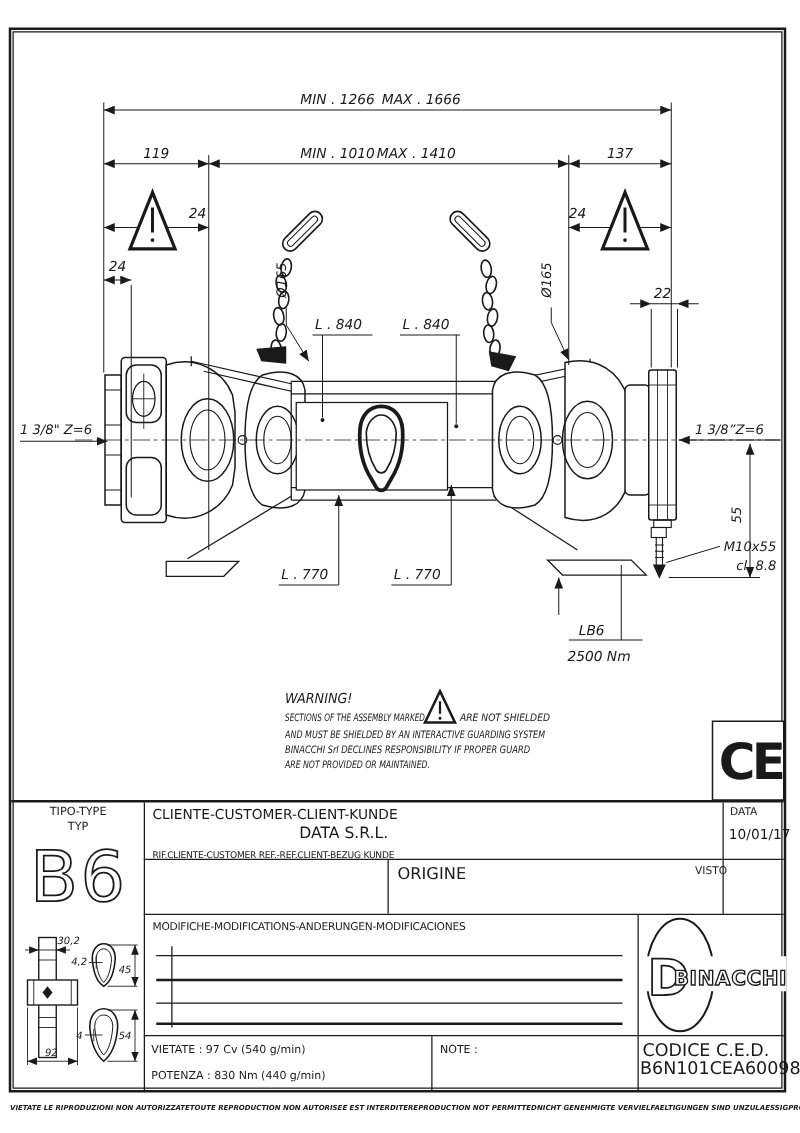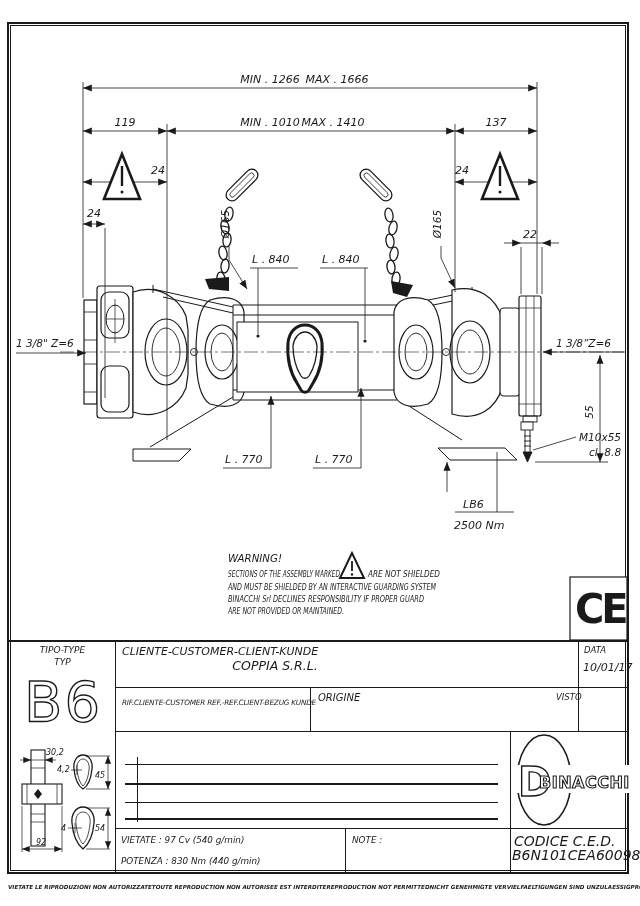--- a/index.html
+++ b/index.html
@@ -2,21 +2,21 @@
 <html><head>
 <meta charset="utf-8">
 <style>
   html,body{margin:0;padding:0;background:#fff;}
   #page{position:relative;width:640px;height:906px;background:#fff;overflow:hidden;
         font-family:"DejaVu Sans",sans-serif;color:#1a1a1a;}
   .frame{position:absolute;left:7px;top:22px;width:618px;height:848px;border:2px solid #1a1a1a;}
   .frame-inner{position:absolute;inset:1px;border:1px solid #1a1a1a;}
   svg{position:absolute;left:0;top:0;}
   .ln{position:absolute;background:#1a1a1a;}
-  .txt{position:absolute;font-style:italic;white-space:nowrap;}
+  .txt{position:absolute;white-space:nowrap;}
   .ctr{text-align:center;}
   .t11{font:italic 11px "DejaVu Sans",sans-serif;fill:#1a1a1a;}
   .t10{font:italic 10.5px "DejaVu Sans",sans-serif;fill:#1a1a1a;}
   .t8{font:italic 8px "DejaVu Sans",sans-serif;fill:#1a1a1a;}
   .tw{font:italic 8.2px "DejaVu Sans",sans-serif;fill:#1a1a1a;}
   .twt{font:italic 11px "DejaVu Sans",sans-serif;fill:#1a1a1a;}
   .outl{fill:#ffffff;stroke:#1a1a1a;}
   .footer{position:absolute;left:8px;top:884px;width:622px;display:flex;
           justify-content:space-between;font-size:5.6px;font-weight:bold;font-style:italic;}
   .footer span{white-space:nowrap;}
@@ -271,26 +271,27 @@
 
   <div class="ln" style="left:125px;top:764px;width:373px;height:1px;"></div>
   <div class="ln" style="left:125px;top:783px;width:373px;height:2px;"></div>
   <div class="ln" style="left:125px;top:802px;width:373px;height:1px;"></div>
   <div class="ln" style="left:125px;top:818px;width:373px;height:2px;"></div>
   <div class="ln" style="left:137px;top:757px;width:1px;height:65px;"></div>
 
   <div class="txt ctr" style="left:10px;top:645px;width:105px;font-size:9px;">TIPO-TYPE</div>
   <div class="txt ctr" style="left:10px;top:657px;width:105px;font-size:9px;">TYP</div>
   <div class="txt" style="left:122px;top:645px;font-size:11px;">CLIENTE-CUSTOMER-CLIENT-KUNDE</div>
-  <div class="txt ctr" style="left:180px;top:658px;width:190px;font-size:12.5px;">COPPIA S.R.L.</div>
+  <div class="txt ctr" style="left:180px;top:658px;width:190px;font-size:12.5px;">DATA S.R.L.</div>
   <div class="txt" style="left:584px;top:645px;font-size:8.5px;">DATA</div>
   <div class="txt" style="left:583px;top:661px;font-size:11px;">10/01/17</div>
-  <div class="txt" style="left:122px;top:698px;font-size:7.3px;letter-spacing:-0.2px;">RIF.CLIENTE-CUSTOMER REF.-REF.CLIENT-BEZUG KUNDE</div>
-  <div class="txt" style="left:318px;top:692px;font-size:10px;">ORIGINE</div>
+  <div class="txt" style="left:122px;top:679px;font-size:7.3px;letter-spacing:-0.2px;">RIF.CLIENTE-CUSTOMER REF.-REF.CLIENT-BEZUG KUNDE</div>
+  <div class="txt" style="left:318px;top:692px;font-size:13px;">ORIGINE</div>
   <div class="txt" style="left:556px;top:692px;font-size:8.5px;">VISTO</div>
+  <div class="txt" style="left:122px;top:737px;font-size:8.5px;letter-spacing:-0.2px;">MODIFICHE-MODIFICATIONS-ANDERUNGEN-MODIFICACIONES</div>
   <div class="txt" style="left:121px;top:835px;font-size:8.8px;"><span>VIETATE :</span>&nbsp;<span>97 Cv (540 g/min)</span></div>
   <div class="txt" style="left:121px;top:856px;font-size:8.8px;"><span>POTENZA :</span>&nbsp;<span>830 Nm (440 g/min)</span></div>
   <div class="txt" style="left:352px;top:835px;font-size:8.8px;">NOTE :</div>
   <div class="txt" style="left:514px;top:833px;font-size:14px;">CODICE C.E.D.</div>
   <div class="txt ctr" style="left:512px;top:847px;width:116px;font-size:14px;">B6N101CEA60098</div>
 
   <div class="footer">
     <span>VIETATE LE RIPRODUZIONI NON AUTORIZZATE</span>
     <span>TOUTE REPRODUCTION NON AUTORISEE EST INTERDITE</span>
     <span>REPRODUCTION NOT PERMITTED</span>

